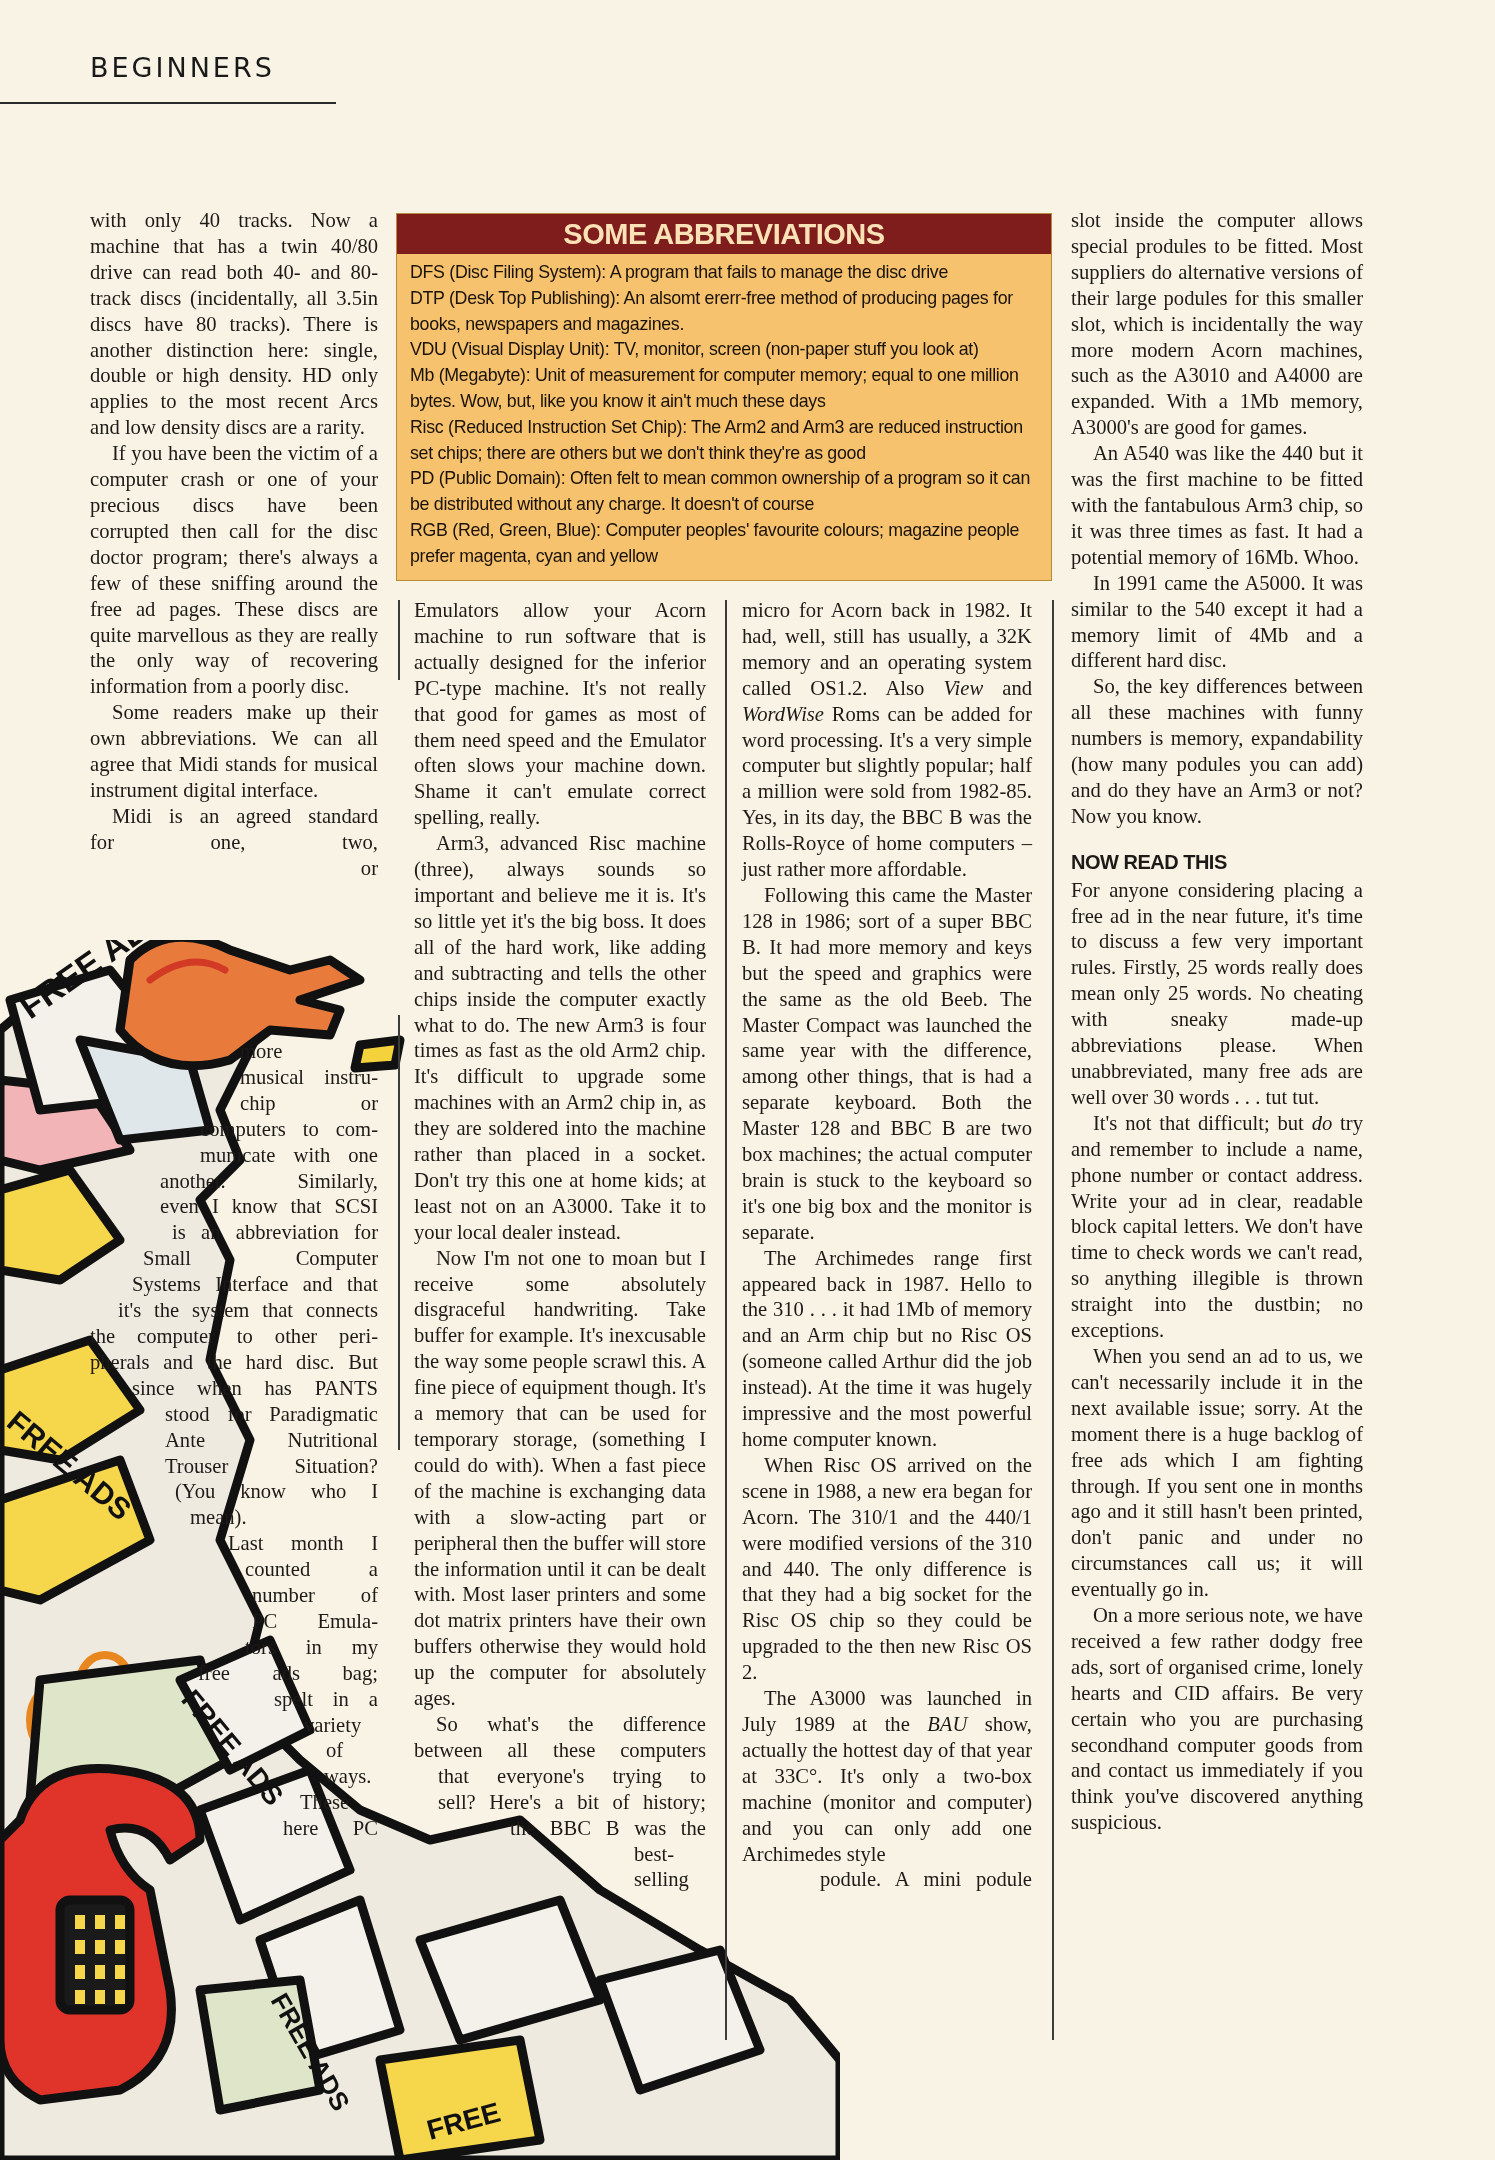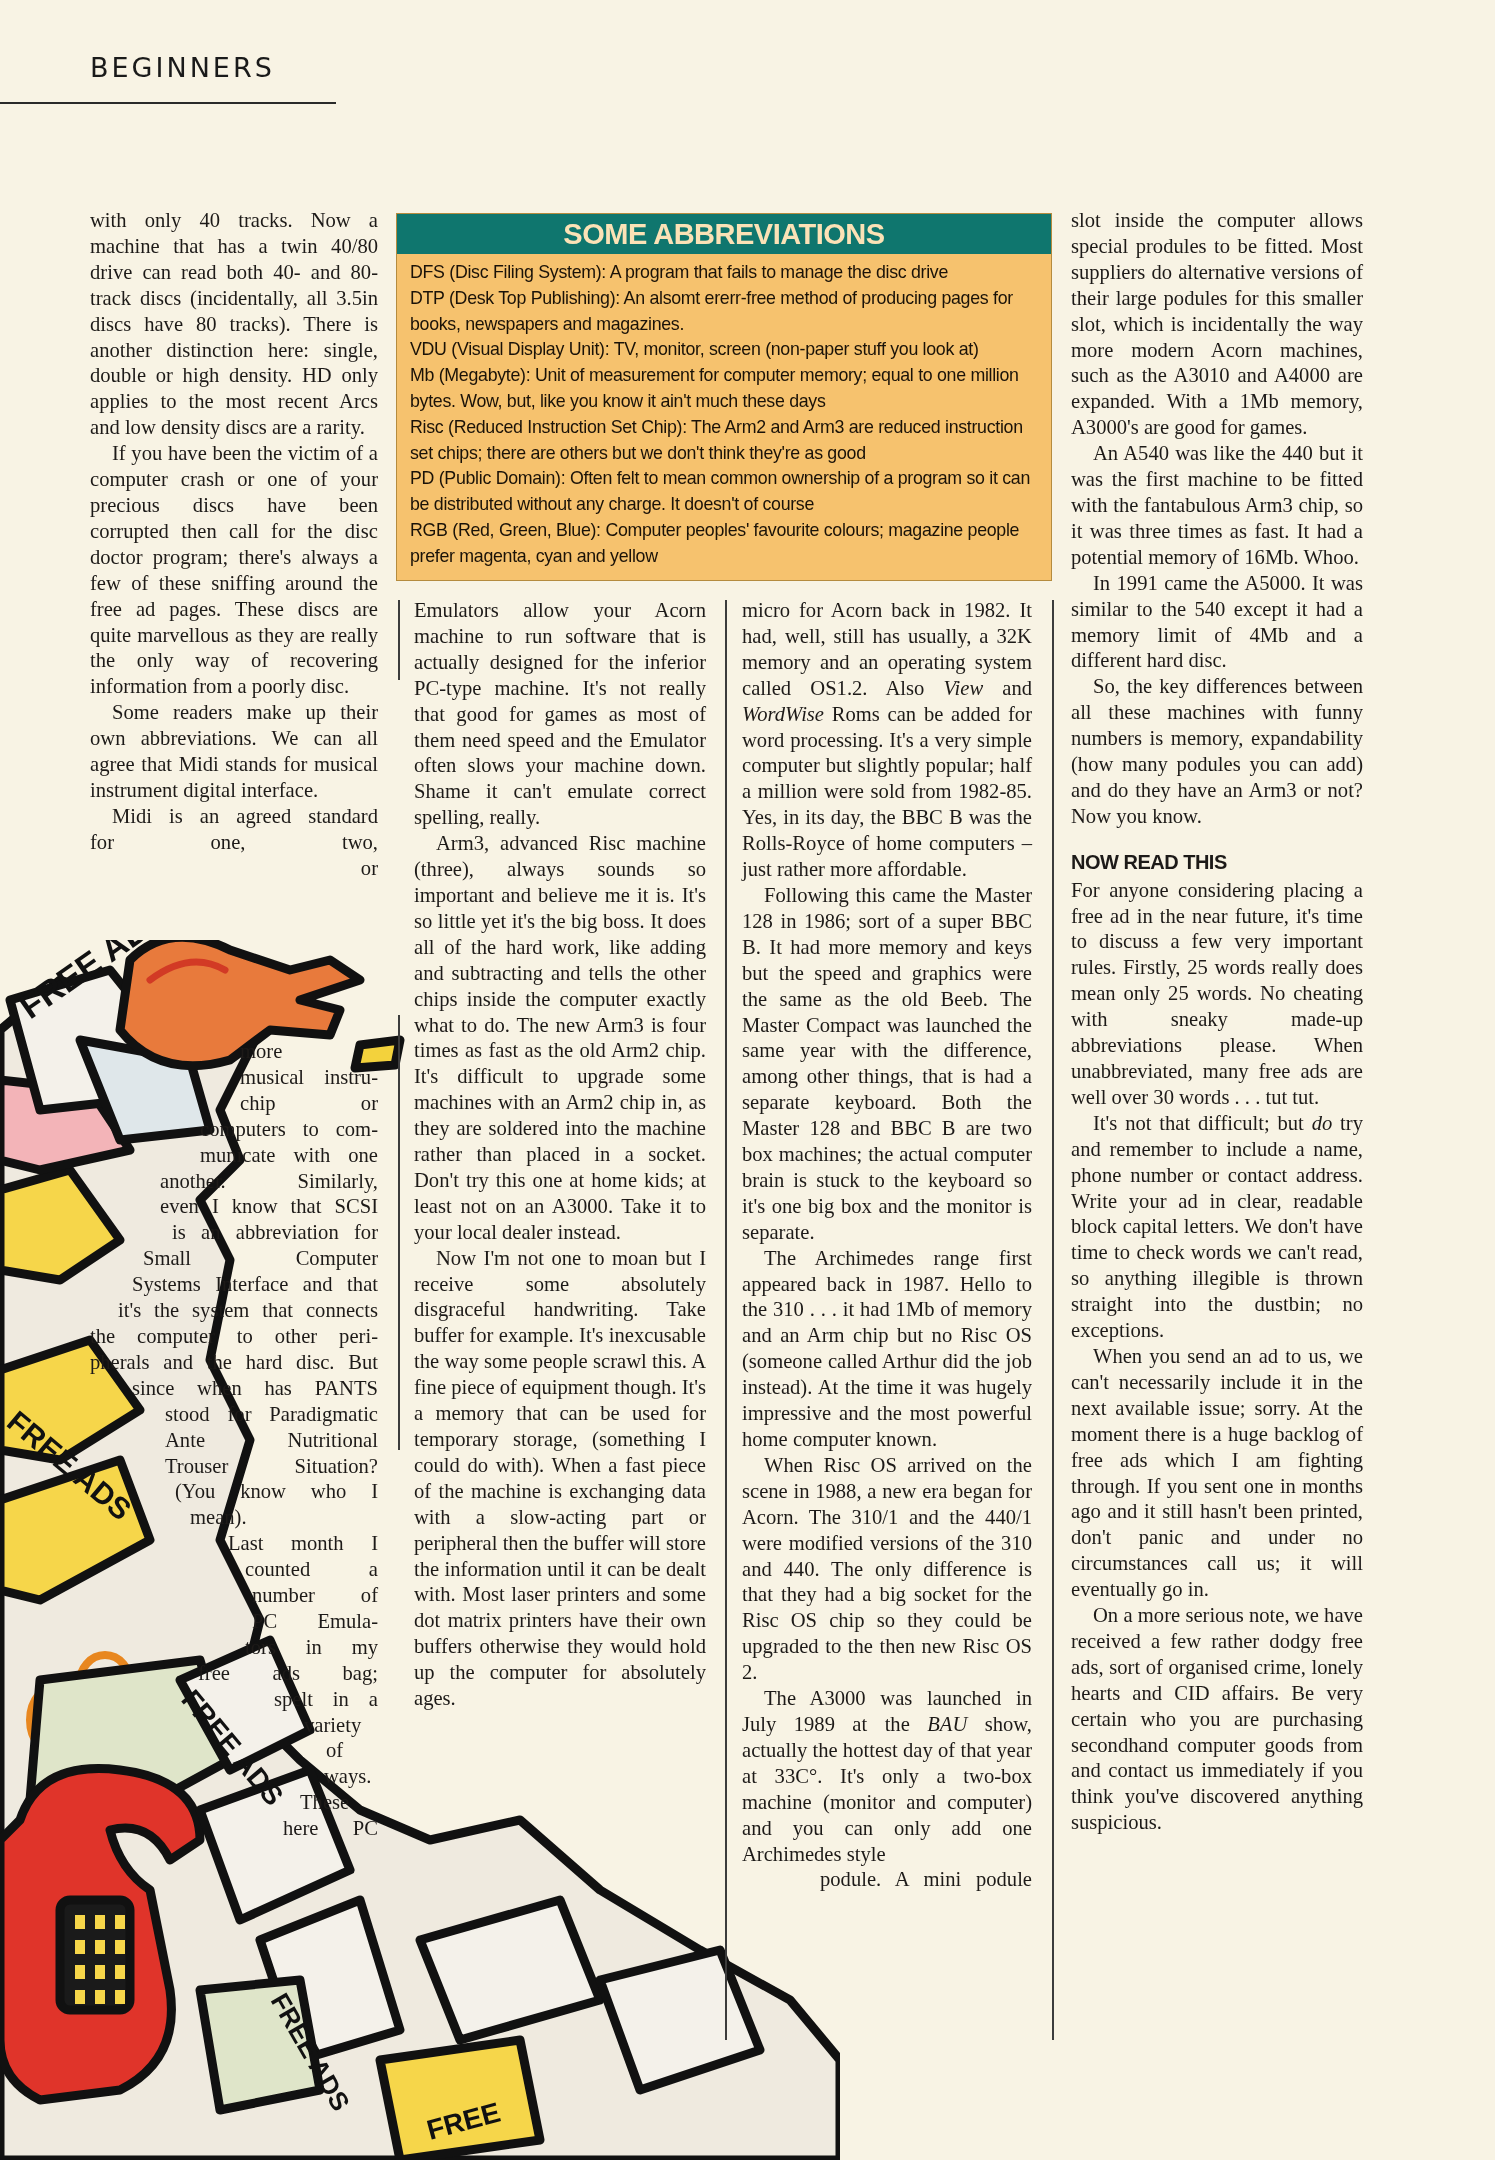--- a/index.html
+++ b/index.html
@@ -28,21 +28,21 @@
     .col2 { left: 414px; top: 598px; width: 292px; }
     .col3 { left: 742px; top: 598px; width: 290px; }
     .col4 { left: 1071px; top: 208px; width: 292px; }
     .rule-v { position: absolute; width: 1.5px; background: #3c3c3c; }
     
     .abbr-box {
       position: absolute; left: 396px; top: 213px; width: 656px; height: 368px;
       background: #f6c26e; border: 1px solid #b58b3e; box-sizing: border-box;
     }
     .abbr-head {
-      height: 40px; background: #0f766e; color: #fbe2b6;
+      height: 40px; background: #7f1d1d; color: #fbe2b6;
       font-family: "Liberation Sans", sans-serif; font-weight: bold;
       font-size: 29px; text-align: center; line-height: 40px; letter-spacing: -0.5px;
     }
     .abbr-list { padding: 6px 10px 0 13px; font-family: "Liberation Sans", sans-serif;
       font-size: 17.8px; line-height: 25.8px; color: #1a1208; letter-spacing: -0.3px; }
     .abbr-item { margin: 0; }
     .subhead {
       font-family: "Liberation Sans", sans-serif; font-weight: bold; font-size: 20px;
       letter-spacing: -0.5px; margin: 20px 0 2px 0; text-align: left; text-indent: 0;
     }
@@ -172,20 +172,29 @@
   <span class="wrap-line" style="margin-left:236px; text-align:left; text-align-last:left;">of</span>
   <span class="wrap-line" style="margin-left:234px; text-align:left; text-align-last:left;">ways.</span>
   <span class="wrap-line" style="margin-left:210px; text-align:left; text-align-last:left;">These</span>
   <span class="wrap-line" style="margin-left:193px;">here PC</span>
 </div>
 
 <div class="col col2">
   <p class="noindent">Emulators allow your Acorn machine to run software that is actually designed for the inferior PC-type machine. It's not really that good for games as most of them need speed and the Emulator often slows your machine down. Shame it can't emulate correct spelling, really.</p>
   <p>Arm3, advanced Risc machine (three), always sounds so important and believe me it is. It's so little yet it's the big boss. It does all of the hard work, like adding and subtracting and tells the other chips inside the computer exactly what to do. The new Arm3 is four times as fast as the old Arm2 chip. It's difficult to upgrade some machines with an Arm2 chip in, as they are soldered into the machine rather than placed in a socket. Don't try this one at home kids; at least not on an A3000. Take it to your local dealer instead.</p>
   <p>Now I'm not one to moan but I receive some absolutely disgraceful handwriting. Take buffer for example. It's inexcusable the way some people scrawl this. A fine piece of equipment though. It's a memory that can be used for temporary storage, (something I could do with). When a fast piece of the machine is exchanging data with a slow-acting part or peripheral then the buffer will store the information until it can be dealt with. Most laser printers and some dot matrix printers have their own buffers otherwise they would hold up the computer for absolutely ages.</p>
+  <div>
+    <span class="wrap-line" style="padding-left:22px;">So what's the difference</span>
+    <span class="wrap-line">between all these computers</span>
+    <span class="wrap-line" style="margin-left:24px;">that everyone's trying to</span>
+    <span class="wrap-line" style="margin-left:24px;">sell? Here's a bit of history;</span>
+    <span class="wrap-line" style="margin-left:96px;">the BBC B was the</span>
+    <span class="wrap-line" style="margin-left:220px; text-align:left; text-align-last:left;">best-</span>
+    <span class="wrap-line" style="margin-left:220px; text-align:left; text-align-last:left;">selling</span>
+  </div>
 </div>
 
 <div class="col col3">
   <p class="noindent"><span>micro for Acorn back in 1982. It had, well, still has usually, a 32K memory and an operating system called OS1.2. Also </span><em>View</em><span> and </span><em>WordWise</em><span> Roms can be added for word processing. It's a very simple computer but slightly popular; half a million were sold from 1982-85. Yes, in its day, the BBC B was the Rolls-Royce of home computers – just rather more affordable.</span></p>
   <p>Following this came the Master 128 in 1986; sort of a super BBC B. It had more memory and keys but the speed and graphics were the same as the old Beeb. The Master Compact was launched the same year with the difference, among other things, that is had a separate keyboard. Both the Master 128 and BBC B are two box machines; the actual computer brain is stuck to the keyboard so it's one big box and the monitor is separate.</p>
   <p>The Archimedes range first appeared back in 1987. Hello to the 310 . . . it had 1Mb of memory and an Arm chip but no Risc OS (someone called Arthur did the job instead). At the time it was hugely impressive and the most powerful home computer known.</p>
   <p>When Risc OS arrived on the scene in 1988, a new era began for Acorn. The 310/1 and the 440/1 were modified versions of the 310 and 440. The only difference is that they had a big socket for the Risc OS chip so they could be upgraded to the then new Risc OS 2.</p>
   <p><span>The A3000 was launched in July 1989 at the </span><em>BAU</em><span> show, actually the hottest day of that year at 33C°. It's only a two-box machine (monitor and computer) and you can only add one Archimedes style</span></p>
   <span class="wrap-line" style="margin-left:78px;">podule. A mini podule</span>
 </div>

